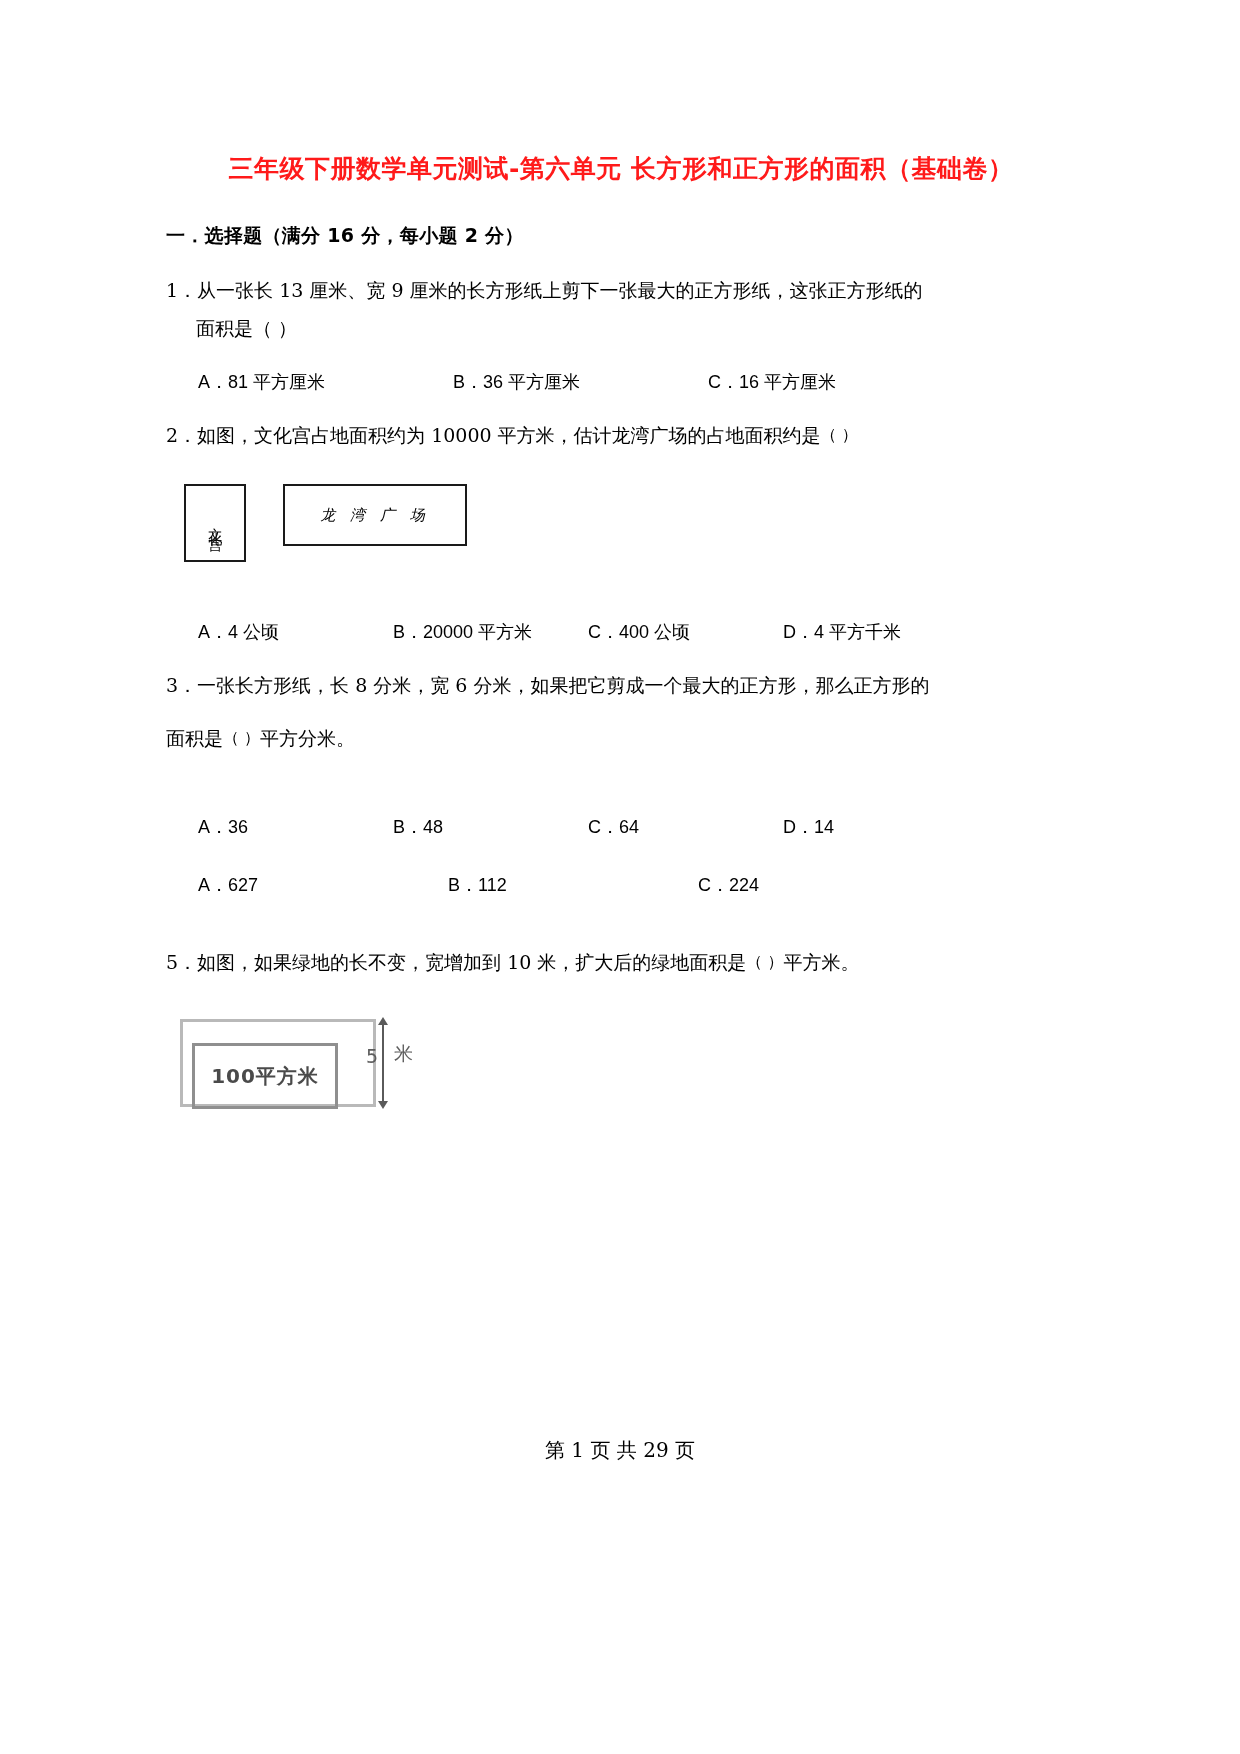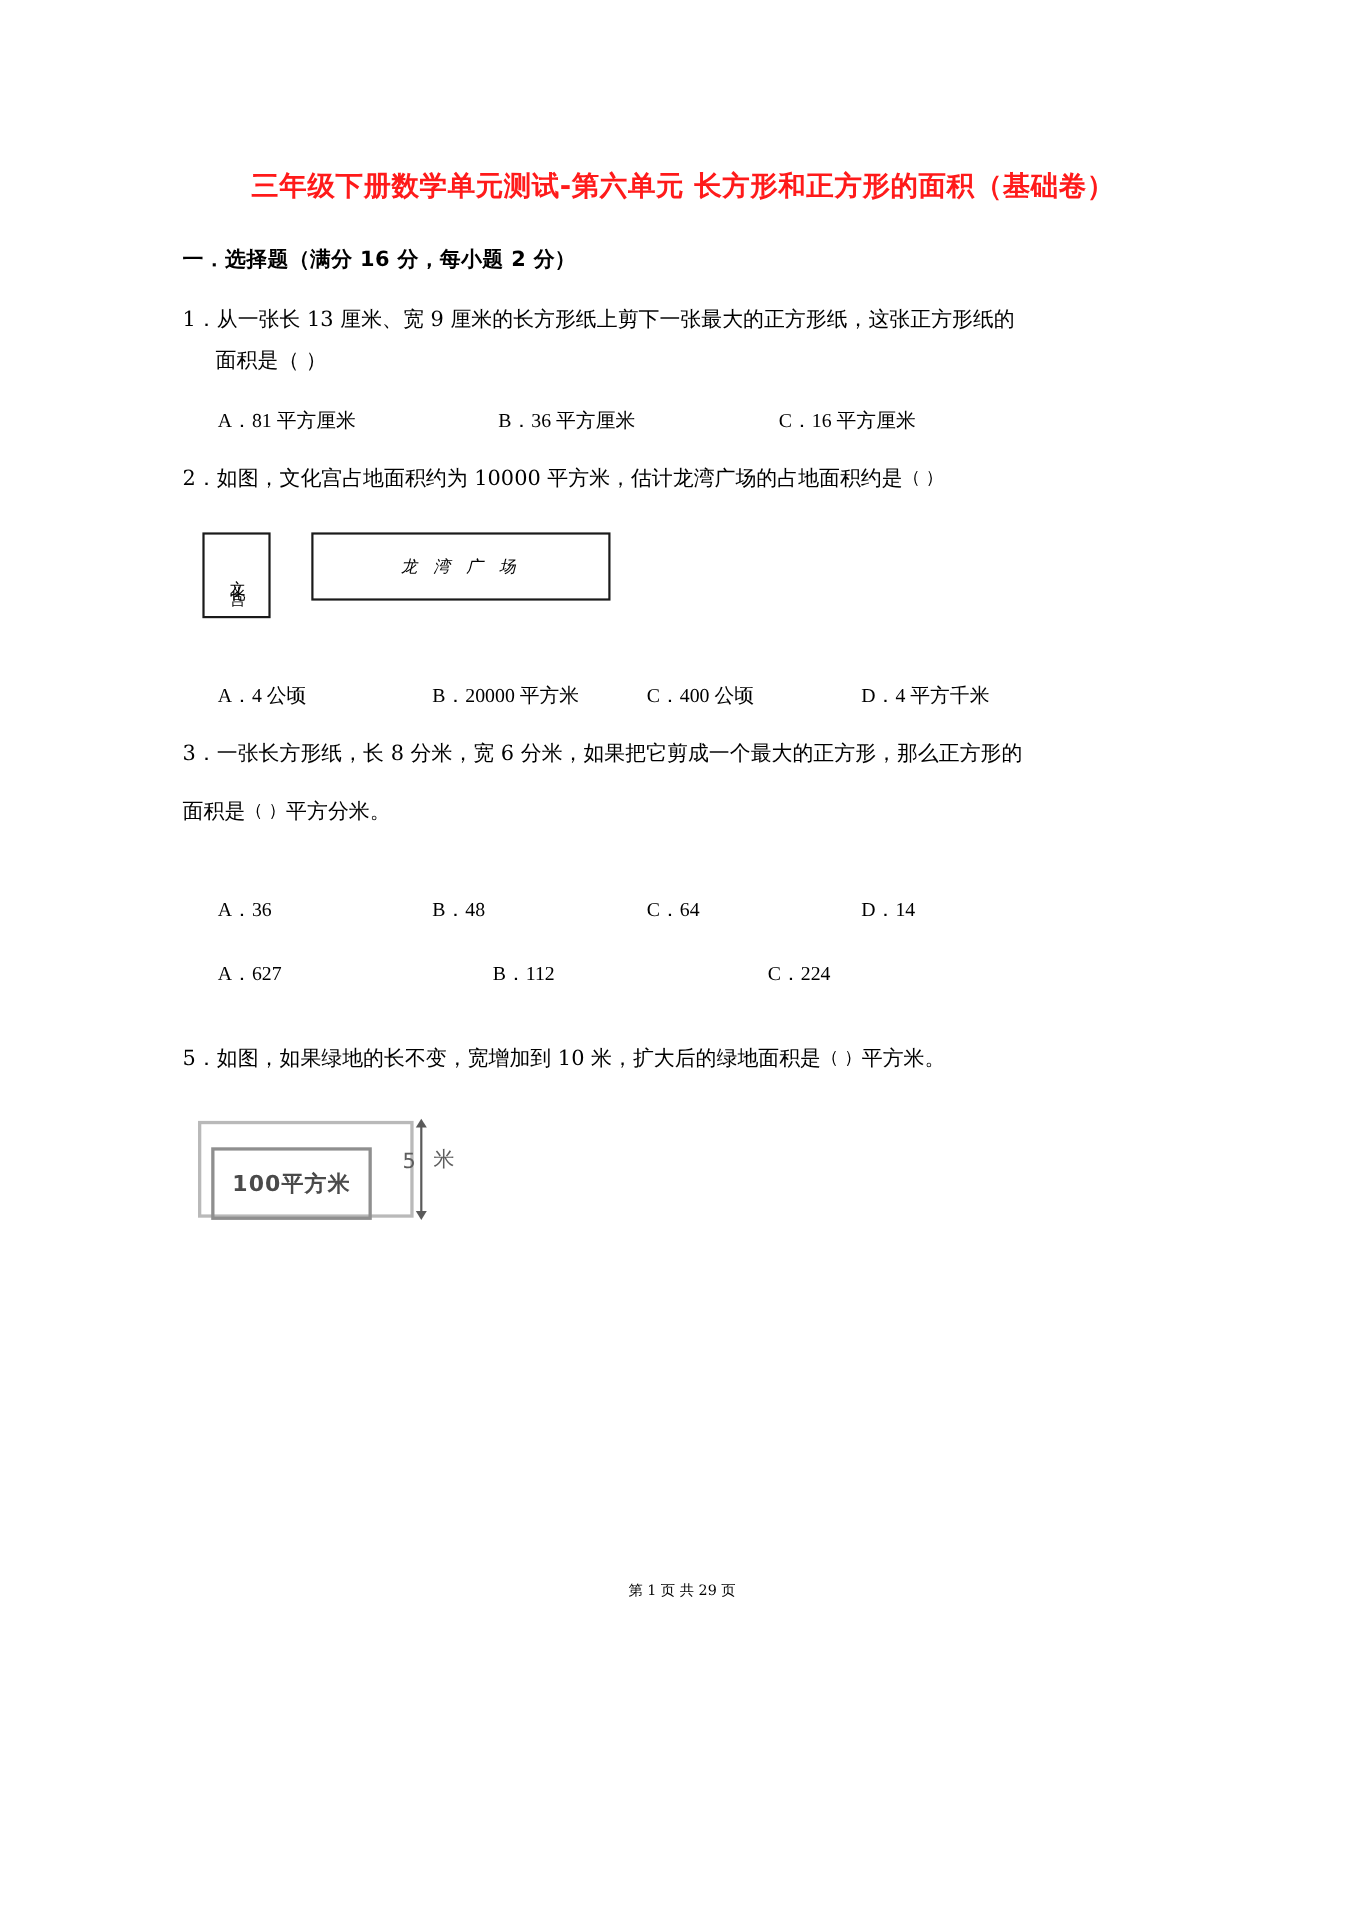--- a/index.html
+++ b/index.html
@@ -67,21 +67,21 @@
     padding-left: 30px;
     font-family: "DejaVu Serif", "Liberation Serif", serif;
   }
   .q-line2.tall { margin-top: 22px; }
 
   .options {
     display: flex;
     font-size: 18px;
     margin-top: 26px;
     padding-left: 32px;
-    font-family: Liberation Serif, serif;
+    font-family: Liberation Sans, sans-serif;
   }
   .options .opt { white-space: nowrap; }
   .options.cols3 .opt { width: 255px; }
   .options.cols4 .opt { width: 195px; margin-top: 28px; }
   .options.cols3b .opt { width: 250px; }
 
   sup.unit {
     font-size: 12px;
     vertical-align: super;
   }
@@ -114,21 +114,21 @@
   }
   .box-culture .vtext {
     writing-mode: vertical-rl;
     font-size: 14px;
     letter-spacing: 5px;
     font-family: "DejaVu Serif", "Liberation Serif", serif;
     line-height: 1.1;
   }
   .box-plaza {
     margin-left: 37px;
-    width: 272px;
+    width: 184px;
     height: 62px;
     border: 2px solid #1a1a1a;
     display: flex;
     align-items: center;
     justify-content: center;
     box-sizing: border-box;
   }
   .box-plaza .htext {
     font-size: 15px;
     letter-spacing: 5px;
@@ -221,21 +221,21 @@
     font-family: "DejaVu Serif", "Liberation Serif", serif;
   }
 
   
   .footer {
     position: absolute;
     left: 0;
     right: 0;
     top: 1437px;
     text-align: center;
-    font-size: 13px;
+    font-size: 20px;
     font-family: "DejaVu Serif", "Liberation Serif", serif;
   }
 </style>
 </head>
 <body>
 
 <div class="page">
   <div class="content">
 
     <div class="doc-title">三年级下册数学单元测试-第六单元 长方形和正方形的面积（基础卷）</div>

